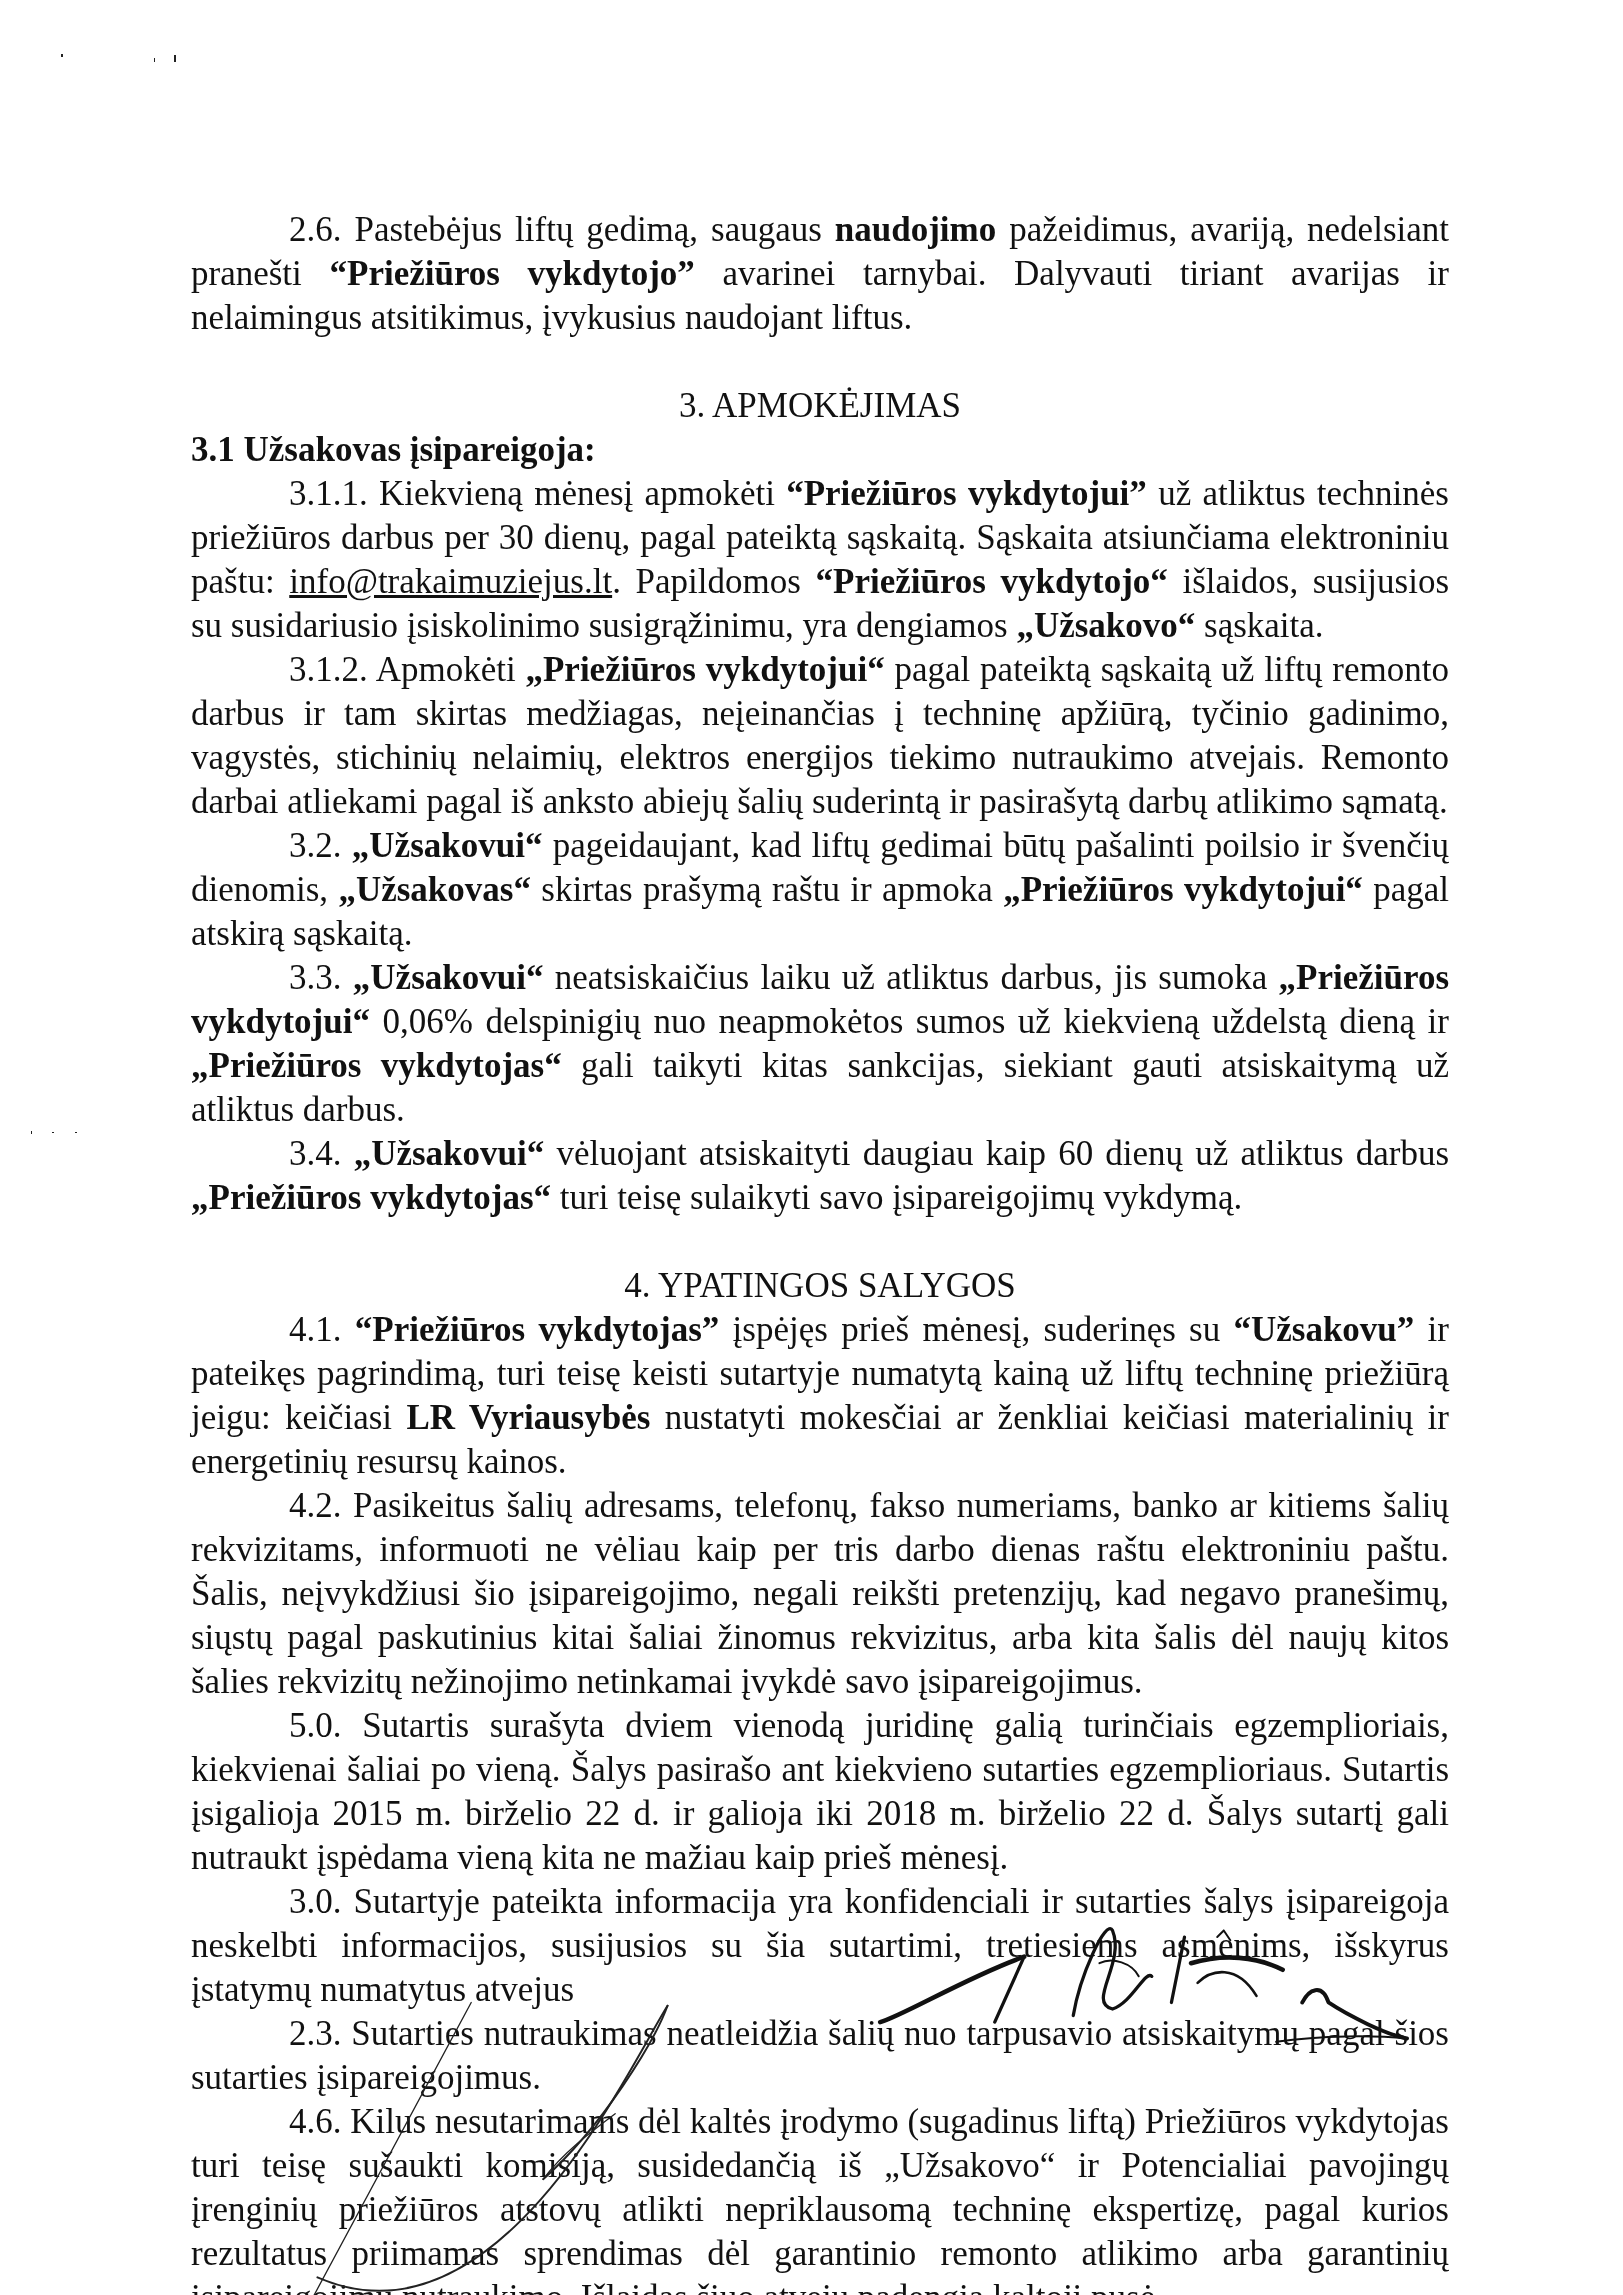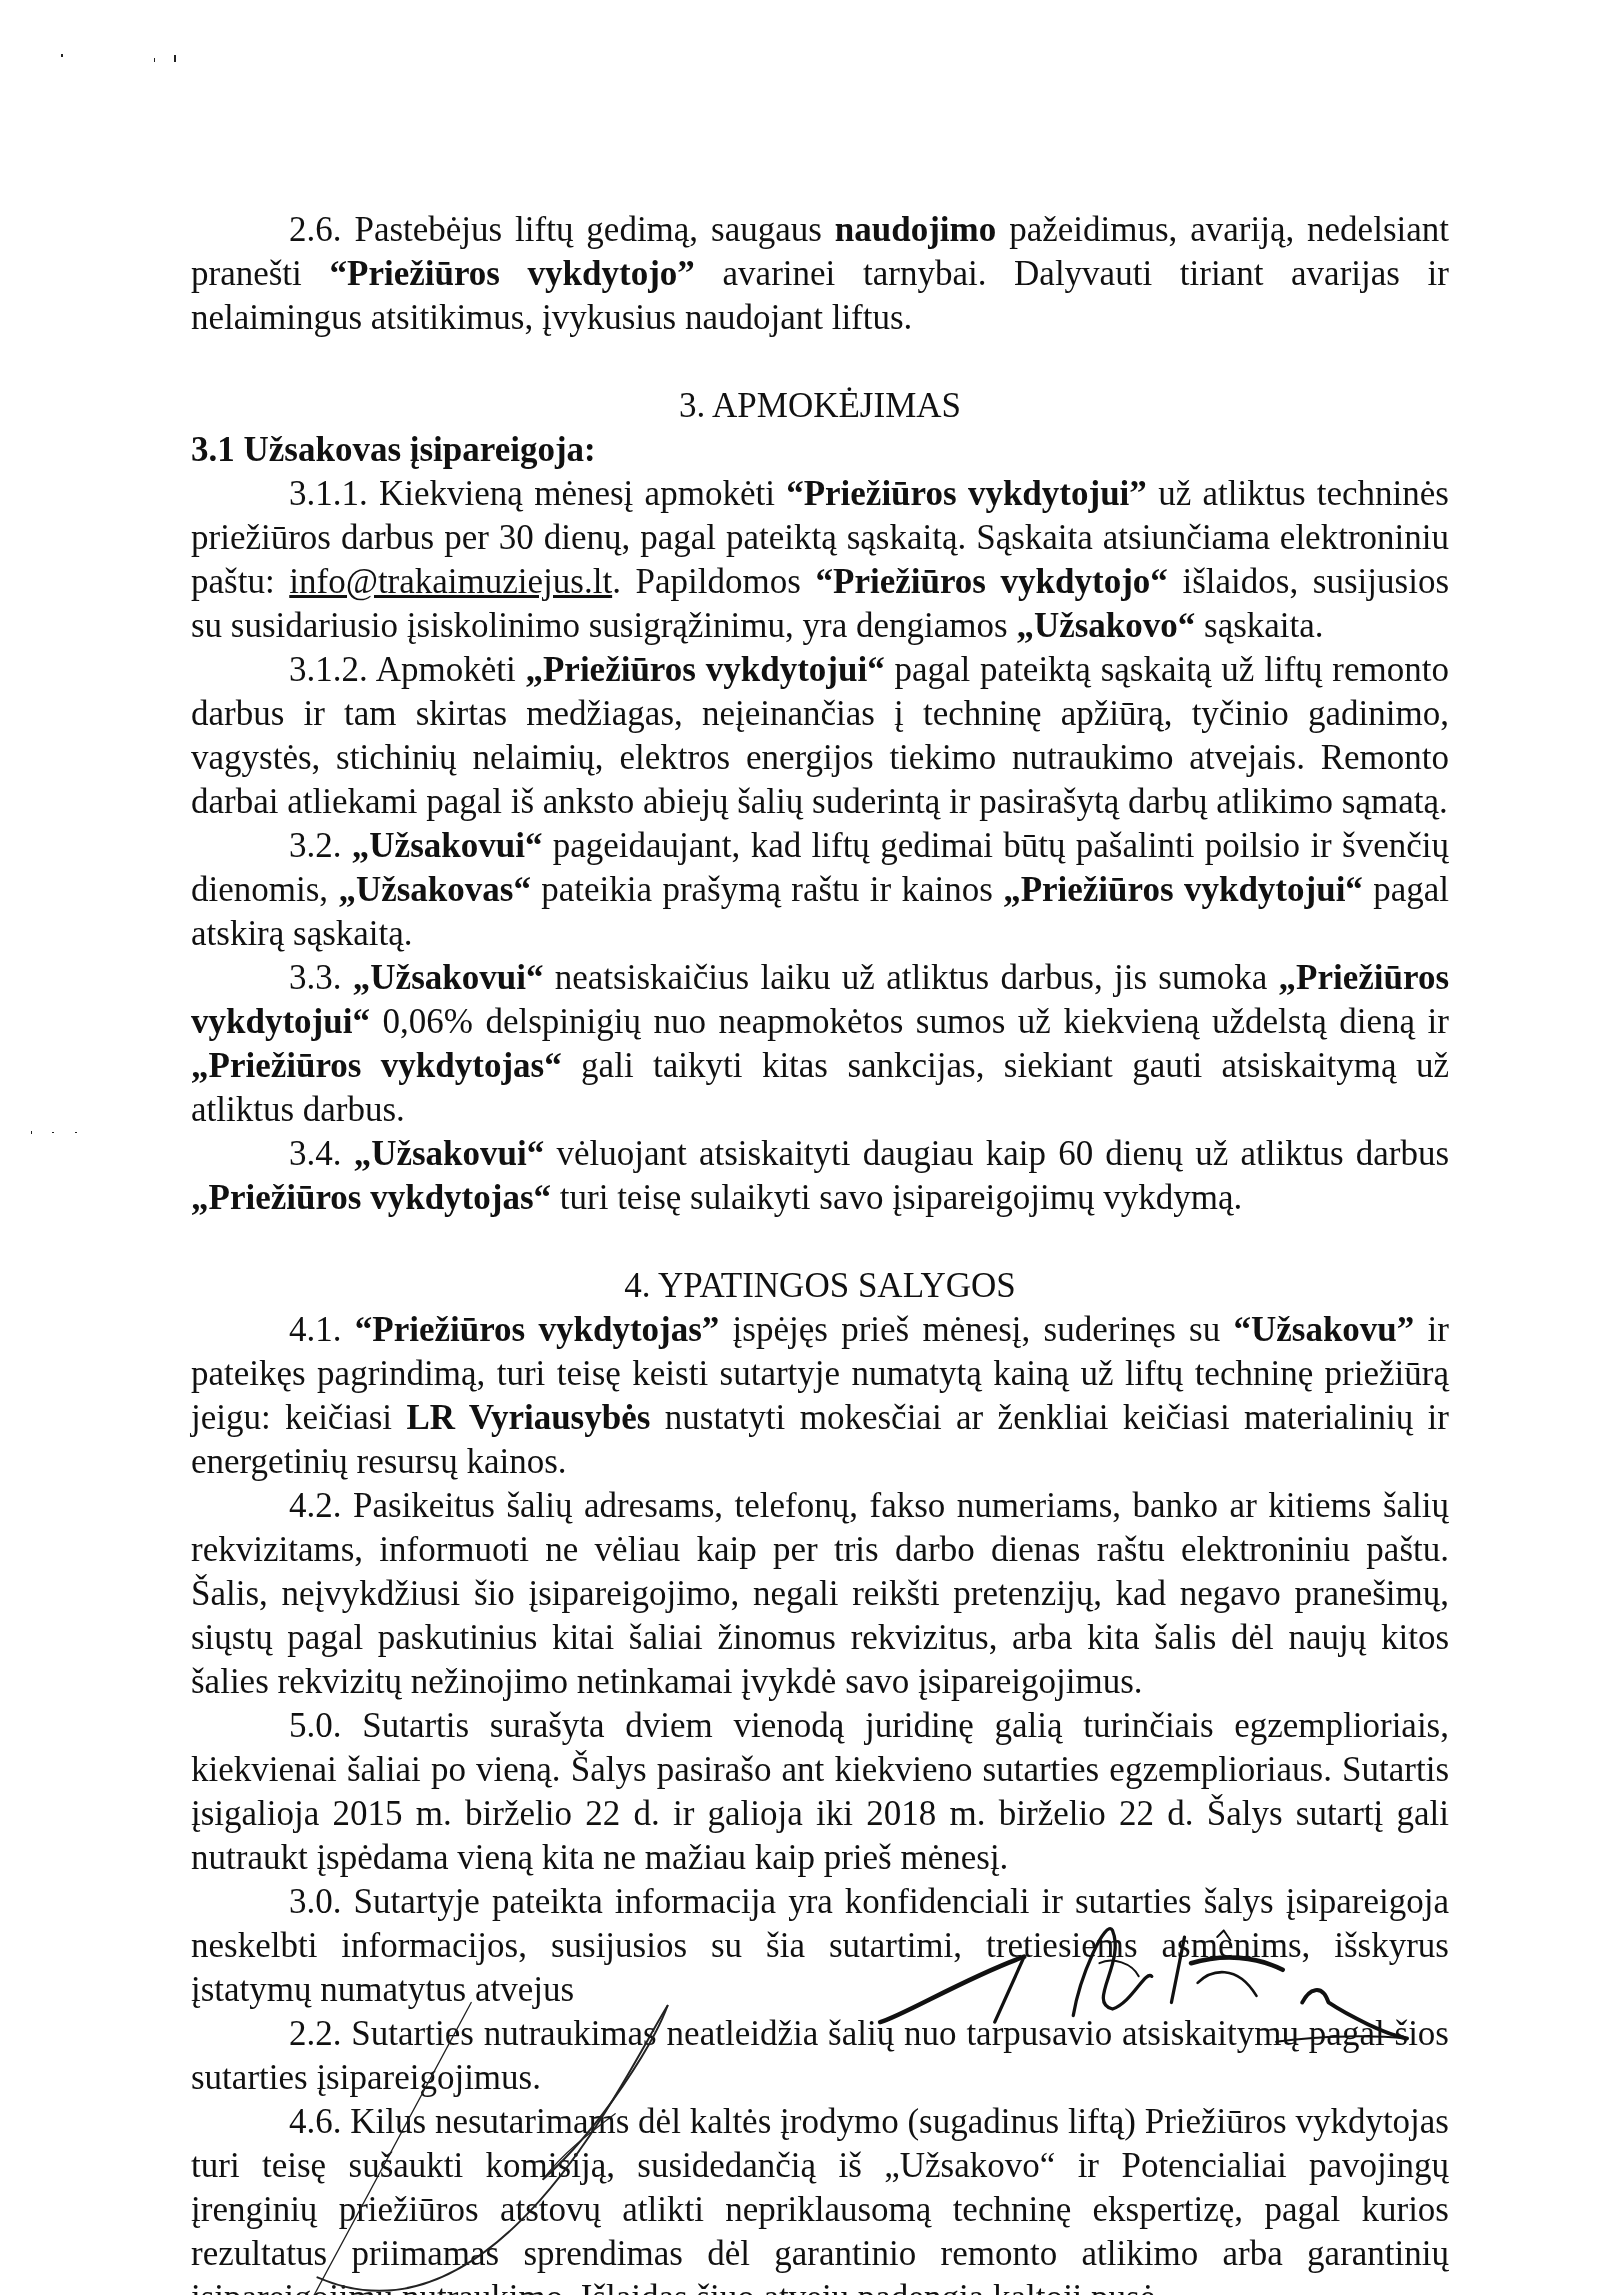--- a/index.html
+++ b/index.html
@@ -32,35 +32,35 @@
   </p>
 
   <div class="gap-1"></div>
 
   <p class="heading">3. APMOKĖJIMAS</p>
   <p class="subheading" style="margin-left:0">3.1 Užsakovas įsipareigoja:</p>
 
   <div id="sec3">
       <p class="p"><span class="num">3.1.1.</span><span><span> Kiekvieną mėnesį apmokėti </span><b>“Priežiūros vykdytojui”</b><span> už atliktus techninės priežiūros darbus per 30 dienų, pagal pateiktą sąskaitą. Sąskaita atsiunčiama elektroniniu paštu: </span><u>info@trakaimuziejus.lt</u><span>. Papildomos </span><b>“Priežiūros vykdytojo“</b><span> išlaidos, susijusios su susidariusio įsiskolinimo susigrąžinimu, yra dengiamos </span><b>„Užsakovo“</b><span> sąskaita.</span></span></p>
       <p class="p"><span class="num">3.1.2.</span><span><span> Apmokėti </span><b>„Priežiūros vykdytojui“</b><span> pagal pateiktą sąskaitą už liftų remonto darbus ir tam skirtas medžiagas, neįeinančias į techninę apžiūrą, tyčinio gadinimo, vagystės, stichinių nelaimių, elektros energijos tiekimo nutraukimo atvejais. Remonto darbai atliekami pagal iš anksto abiejų šalių suderintą ir pasirašytą darbų atlikimo sąmatą.</span></span></p>
-      <p class="p"><span class="num">3.2.</span><span><span> </span><b>„Užsakovui“</b><span> pageidaujant, kad liftų gedimai būtų pašalinti poilsio ir švenčių dienomis, </span><b>„Užsakovas“</b><span> pateikia prašymą raštu ir kainos </span><b>„Priežiūros vykdytojui“</b><span> pagal atskirą sąskaitą.</span></span></p>
+      <p class="p"><span class="num">3.2.</span><span><span> </span><b>„Užsakovui“</b><span> pageidaujant, kad liftų gedimai būtų pašalinti poilsio ir švenčių dienomis, </span><b>„Užsakovas“</b><span> skirtas prašymą raštu ir apmoka </span><b>„Priežiūros vykdytojui“</b><span> pagal atskirą sąskaitą.</span></span></p>
       <p class="p"><span class="num">3.3.</span><span><span> </span><b>„Užsakovui“</b><span> neatsiskaičius laiku už atliktus darbus, jis sumoka </span><b>„Priežiūros vykdytojui“</b><span> 0,06% delspinigių nuo neapmokėtos sumos už kiekvieną uždelstą dieną ir </span><b>„Priežiūros vykdytojas“</b><span> gali taikyti kitas sankcijas, siekiant gauti atsiskaitymą už atliktus darbus.</span></span></p>
       <p class="p"><span class="num">3.4.</span><span><span> </span><b>„Užsakovui“</b><span> vėluojant atsiskaityti daugiau kaip 60 dienų už atliktus darbus </span><b>„Priežiūros vykdytojas“</b><span> turi teisę sulaikyti savo įsipareigojimų vykdymą.</span></span></p>
     </div>
 
   <div class="gap-1"></div>
 
   <p class="heading">4. YPATINGOS SALYGOS</p>
 
   <div id="sec4">
       <p class="p"><span class="num">4.1.</span><span><span> </span><b>“Priežiūros vykdytojas”</b><span> įspėjęs prieš mėnesį, suderinęs su </span><b>“Užsakovu”</b><span> ir pateikęs pagrindimą, turi teisę keisti sutartyje numatytą kainą už liftų techninę priežiūrą jeigu: keičiasi </span><b>LR Vyriausybės</b><span> nustatyti mokesčiai ar ženkliai keičiasi materialinių ir energetinių resursų kainos.</span></span></p>
       <p class="p"><span class="num">4.2.</span><span><span> Pasikeitus šalių adresams, telefonų, fakso numeriams, banko ar kitiems šalių rekvizitams, informuoti ne vėliau kaip per tris darbo dienas raštu elektroniniu paštu. Šalis, neįvykdžiusi šio įsipareigojimo, negali reikšti pretenzijų, kad negavo pranešimų, siųstų pagal paskutinius kitai šaliai žinomus rekvizitus, arba kita šalis dėl naujų kitos šalies rekvizitų nežinojimo netinkamai įvykdė savo įsipareigojimus.</span></span></p>
       <p class="p"><span class="num">5.0.</span><span><span> Sutartis surašyta dviem vienodą juridinę galią turinčiais egzemplioriais, kiekvienai šaliai po vieną. Šalys pasirašo ant kiekvieno sutarties egzemplioriaus. Sutartis įsigalioja 2015 m. birželio 22 d. ir galioja iki 2018 m. birželio 22 d. Šalys sutartį gali nutraukt įspėdama vieną kita ne mažiau kaip prieš mėnesį.</span></span></p>
       <p class="p"><span class="num">3.0.</span><span><span> Sutartyje pateikta informacija yra konfidenciali ir sutarties šalys įsipareigoja neskelbti informacijos, susijusios su šia sutartimi, tretiesiems asmenims, išskyrus įstatymų numatytus atvejus</span></span></p>
-      <p class="p"><span class="num">2.2.</span><span><span> Sutarties nutraukimas neatleidžia šalių nuo tarpusavio atsiskaitymų pagal šios sutarties įsipareigojimus.</span></span></p>
+      <p class="p"><span class="num">2.3.</span><span><span> Sutarties nutraukimas neatleidžia šalių nuo tarpusavio atsiskaitymų pagal šios sutarties įsipareigojimus.</span></span></p>
       <p class="p"><span class="num">4.6.</span><span><span> Kilus nesutarimams dėl kaltės  įrodymo (sugadinus liftą) Priežiūros vykdytojas turi teisę sušaukti komisiją, susidedančią iš „Užsakovo“ ir Potencialiai pavojingų įrenginių priežiūros atstovų atlikti nepriklausomą techninę ekspertizę, pagal kurios rezultatus priimamas sprendimas dėl garantinio remonto atlikimo arba garantinių įsipareigojimų nutraukimo. Išlaidas šiuo atveju padengia kaltoji pusė.</span></span></p>
     </div>
 
 </div>
 
 <svg class="sig" viewBox="0 0 2480 3507">
   <g fill="none" stroke="#222" stroke-width="3" stroke-linecap="round">
     <path d="M 1020 3065 C 960 3160, 760 3600, 485 3480"></path>
     <path d="M 1020 3065 C 1000 3120, 920 3250, 830 3330"></path>
     <path d="M 830 3330 C 860 3290, 900 3260, 940 3230" stroke-width="2"></path>

